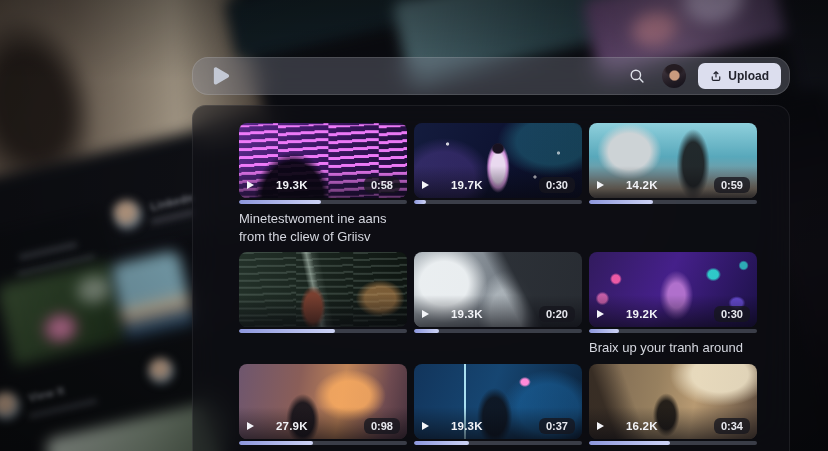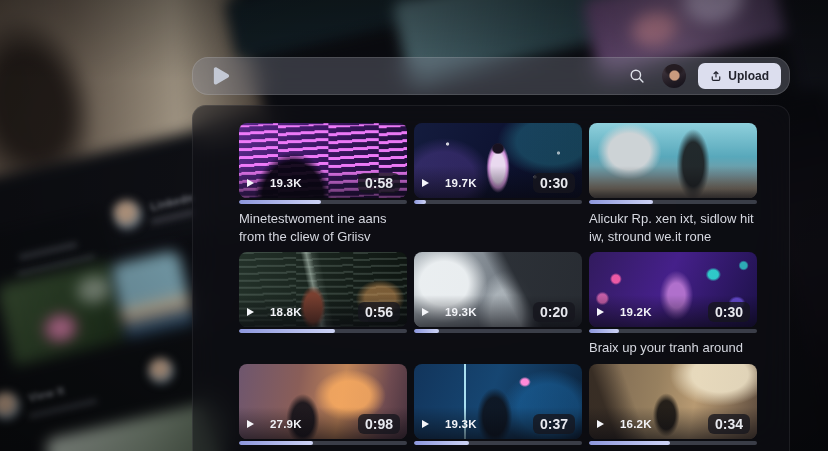--- a/index.html
+++ b/index.html
@@ -64,25 +64,25 @@
     background:rgba(16,17,24,.48);backdrop-filter:blur(16px);-webkit-backdrop-filter:blur(16px);
     border:1px solid rgba(255,255,255,.07);border-bottom:none;border-radius:14px 14px 0 0;
     padding:17px 35px 0 46px;overflow:hidden;}
   .grid{display:grid;grid-template-columns:repeat(3,168px);column-gap:7px;row-gap:6px;}
   .vcard{cursor:pointer;}
   .thumb{position:relative;width:168px;height:75px;border-radius:8px;overflow:hidden;background-repeat:no-repeat;}
   .shade{position:absolute;left:0;right:0;bottom:0;height:32px;
     background:linear-gradient(180deg,rgba(8,8,14,0) 0%,rgba(8,8,14,.62) 100%);}
   .stats{position:absolute;left:0;right:0;bottom:0;display:flex;align-items:center;
     justify-content:space-between;padding:0 7px 5px 8px;}
-  .views-wrap{display:flex;align-items:center;gap:16px;}
+  .views-wrap{display:flex;align-items:center;gap:22px;}
   .play-tri{width:0;height:0;border-left:7px solid #f4f5f9;border-top:4.5px solid transparent;
     border-bottom:4.5px solid transparent;}
   .views{color:#f2f3f7;font-size:11.5px;font-weight:bold;letter-spacing:.2px;}
-  .duration{background:rgba(22,22,30,.78);color:#e8e9ef;font-size:14px;font-weight:bold;
+  .duration{background:rgba(22,22,30,.78);color:#e8e9ef;font-size:11px;font-weight:bold;
     padding:2px 7px;border-radius:6px;}
   .progress{height:4px;margin-top:2px;border-radius:2px;background:rgba(138,144,164,.38);overflow:hidden;}
   .progress-fill{height:100%;border-radius:2px;background:linear-gradient(90deg,#8d97dd 0%,#cdd3f5 100%);}
   .vtitle{margin-top:6px;min-height:18px;color:#d6d8e0;font-size:13px;line-height:1.4;}
 
   
   .t1{background:
     radial-gradient(55px 65px at 32% 100%,rgba(8,4,16,.92) 0 55%,rgba(8,4,16,0) 70%),
     repeating-linear-gradient(176deg,rgba(246,126,255,.95) 0 3px,rgba(60,20,90,.12) 3px 8px),
     linear-gradient(105deg,#5a2a8c 0%,#3c1766 45%,#1b0c36 100%);
@@ -223,37 +223,36 @@
       </div>
     </div>
     <div class="progress">
       <div class="progress-fill" style="width: 7%;"></div>
     </div>
   </div>
 
   <div class="vcard">
     <div class="thumb t3">
       <div class="shade"></div>
+      <div class="stats">
+        <span class="views-wrap">
+          <span class="play-tri"></span>
+          <span class="views">14.2K</span>
+        </span>
+        <span class="duration">0:59</span>
+      </div>
     </div>
     <div class="progress">
       <div class="progress-fill" style="width: 38%;"></div>
     </div>
-    <div class="vtitle">Alicukr Rp. xen ixt, sidlow hit iw, stround we.it rone</div>
   </div>
 
   <div class="vcard">
     <div class="thumb t4">
       <div class="shade"></div>
-      <div class="stats">
-        <span class="views-wrap">
-          <span class="play-tri"></span>
-          <span class="views">18.8K</span>
-        </span>
-        <span class="duration">0:56</span>
-      </div>
     </div>
     <div class="progress">
       <div class="progress-fill" style="width: 57%;"></div>
     </div>
   </div>
 
   <div class="vcard">
     <div class="thumb t5">
       <div class="shade"></div>
       <div class="stats">

